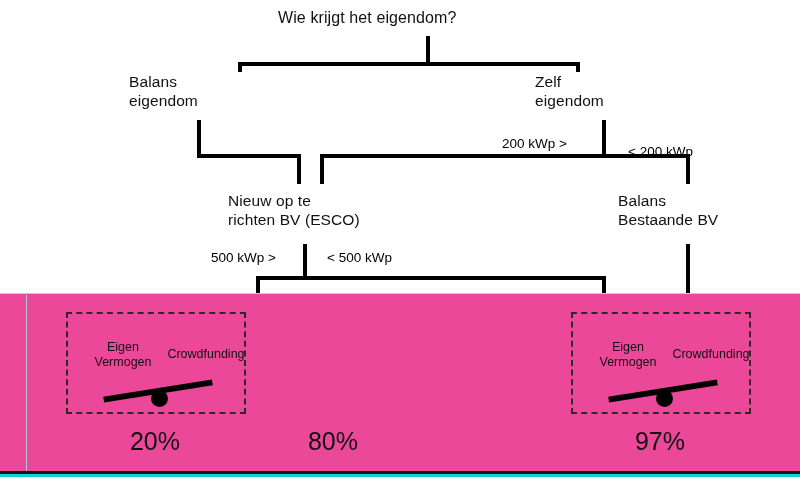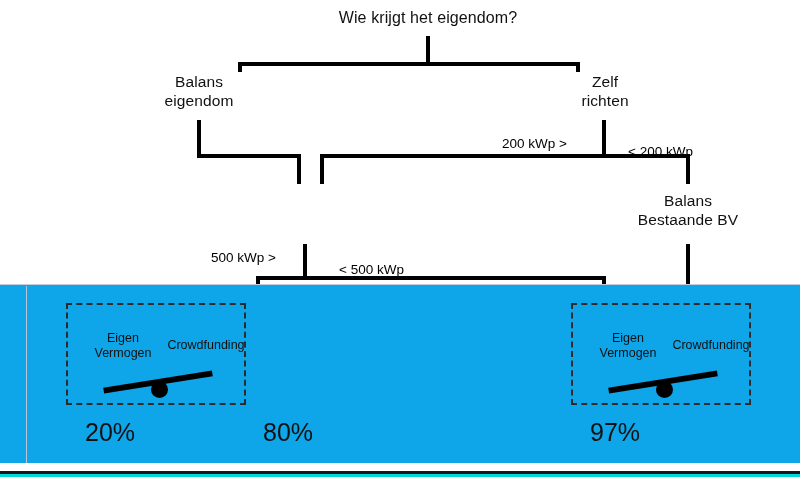--- a/index.html
+++ b/index.html
@@ -14,21 +14,21 @@
     position: relative;
     width: 800px;
     height: 477px;
     background: #ffffff;
     overflow: hidden;
   }
 
   
   .node {
     position: absolute;
-    text-align: center;
+    text-align: left;
     color: #111111;
     font-size: 15.5px;
     line-height: 19px;
     white-space: pre-line;
     letter-spacing: 0.1px;
   }
   .node.root { font-size: 16px; }
 
   
   .edge-label {
@@ -40,24 +40,24 @@
   }
 
   
   .hline { position: absolute; background: #000000; height: 4px; }
   .vline { position: absolute; background: #000000; width: 4px; }
 
   
   #mix-band {
     position: absolute;
     left: 0;
-    top: 284px;
+    top: 293px;
     width: 800px;
     height: 178px;
-    background: #0ea5e9;
+    background: #ec4899;
     border-top: 1px solid #c3ccdd;
   }
   #mix-band-underline {
     position: absolute;
     left: 0;
     top: 471px;
     width: 800px;
     height: 3px;
     background: #10161c;
   }
@@ -90,21 +90,21 @@
     font-size: 12.5px;
     line-height: 15px;
     color: #111111;
     text-align: center;
     white-space: pre-line;
   }
   .pct {
     position: absolute;
     font-size: 25px;
     color: #111111;
-    text-align: left;
+    text-align: center;
     width: 140px;
   }
 
   
   .seesaw { position: absolute; }
   .seesaw .beam {
     position: absolute;
     left: 0; top: 12px;
     width: 110px; height: 6px;
     background: #000000;
@@ -131,41 +131,43 @@
   <div class="hline" style="left:238px; top:62px; width:342px;"></div>
 
   <div class="vline" style="left:238px; top:62px; height:10px;"></div>
 
   <div class="vline" style="left:576px; top:62px; height:10px;"></div>
 
   <div class="node" style="left:129px; top:72px; width:140px;">Balans
 eigendom</div>
 
   <div class="node" style="left:535px; top:72px; width:140px;">Zelf
-richten</div>
+eigendom</div>
 
   <div class="vline" style="left:197px; top:120px; height:38px;"></div>
   <div class="hline" style="left:197px; top:154px; width:104px;"></div>
   <div class="vline" style="left:297px; top:154px; height:30px;"></div>
 
   <div class="vline" style="left:602px; top:120px; height:38px;"></div>
   <div class="edge-label" style="left:502px; top:136px;">200 kWp &gt;</div>
   <div class="edge-label" style="left:628px; top:144px;">&lt; 200 kWp</div>
 
   <div class="hline" style="left:320px; top:154px; width:370px;"></div>
   <div class="vline" style="left:320px; top:154px; height:30px;"></div>
   <div class="vline" style="left:686px; top:154px; height:30px;"></div>
 
+  <div class="node" style="left:228px; top:191px; width:180px;">Nieuw op te
+richten BV (ESCO)</div>
 
   <div class="node" style="left:618px; top:191px; width:140px;">Balans
 Bestaande BV</div>
 
   <div class="vline" style="left:303px; top:244px; height:34px;"></div>
   <div class="edge-label" style="left:211px; top:250px;">500 kWp &gt;</div>
-  <div class="edge-label" style="left:327px; top:262px;margin-left:12px;">&lt; 500 kWp</div>
+  <div class="edge-label" style="left:327px; top:250px;">&lt; 500 kWp</div>
 
   <div class="hline" style="left:256px; top:276px; width:350px;"></div>
   <div class="vline" style="left:256px; top:276px; height:20px;"></div>
   <div class="vline" style="left:602px; top:276px; height:20px;"></div>
 
   <div class="vline" style="left:686px; top:244px; height:52px;"></div>
 
   <div id="mix-band">
 
     <div id="mix-divider" style="top:1px;"></div>

